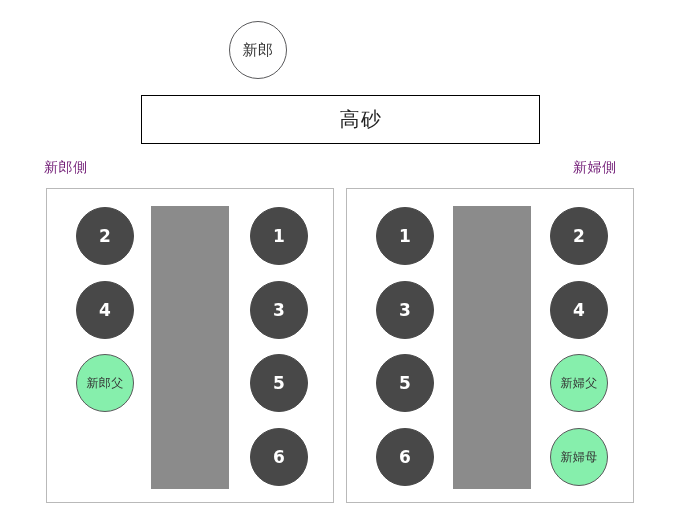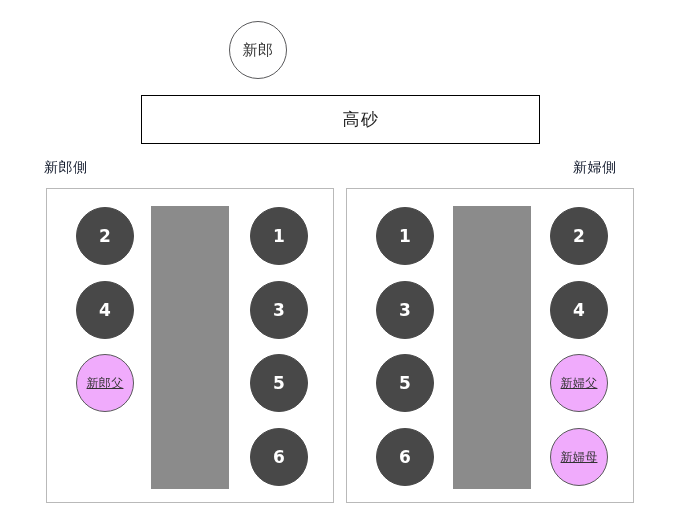--- a/index.html
+++ b/index.html
@@ -48,31 +48,31 @@
     left: 141px;
     top: 95px;
     width: 399px;
     height: 49px;
     border: 1.6px solid #000000;
     background: #ffffff;
     box-sizing: border-box;
     display: flex;
     align-items: center;
     justify-content: center;
-    font-size: 17px;
+    font-size: 20px;
     color: #222222;
     letter-spacing: 1.5px;
     padding-left: 41px;
   }
 
   
   .side-caption {
     position: absolute;
     font-size: 14px;
-    color: #0f172a;
+    color: #701a75;
     letter-spacing: 0.5px;
     white-space: nowrap;
   }
   #caption-groom-side { left: 44px; top: 159px; }
   #caption-bride-side { left: 573px; top: 159px; text-align: center; }
 
   
   .guest-panel {
     position: absolute;
     top: 188px;
@@ -108,26 +108,25 @@
     line-height: 1;
   }
   .seat.numbered {
     background: #484848;
     border: 1px solid #484848;
     color: #ffffff;
     font-size: 17px;
     font-weight: bold;
   }
   .seat.named {
-    background: #f0abfc;
+    background: #86efac;
     border: 1.4px solid #59595b;
     color: #333333;
     font-size: 12px;
     letter-spacing: 0.3px;
-    text-decoration: underline;
   }
 
   
   .col-left  { left: 29px; }
   .col-right { left: 203px; }
 
   
   .row-1 { top: 18px;  }
   .row-2 { top: 92px;  }
   .row-3 { top: 165px; }

